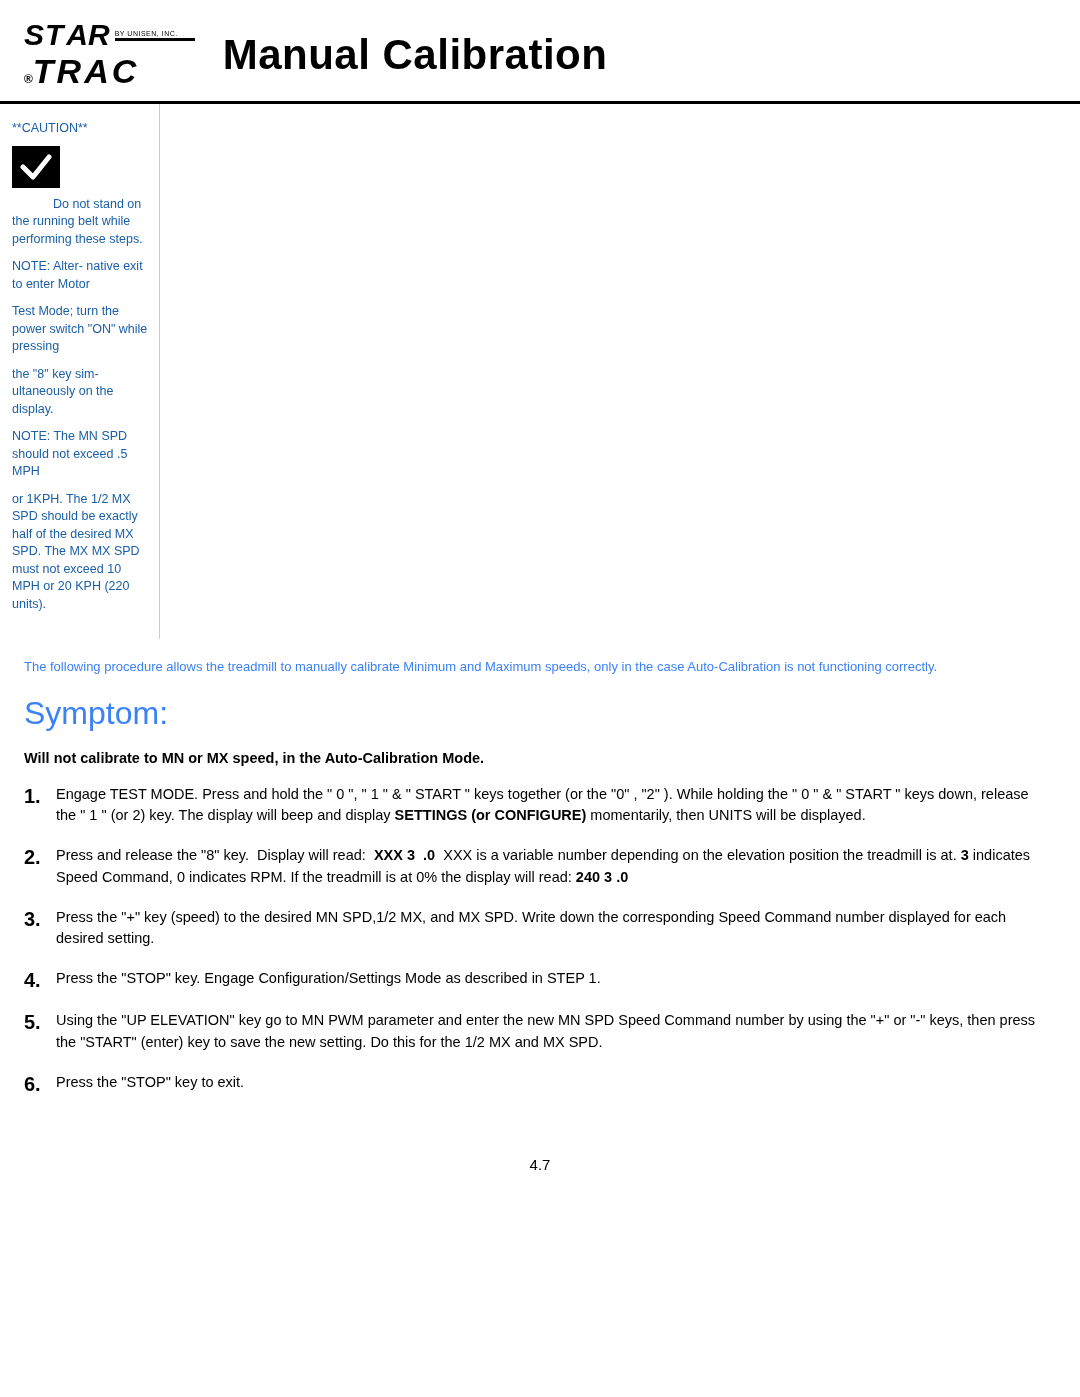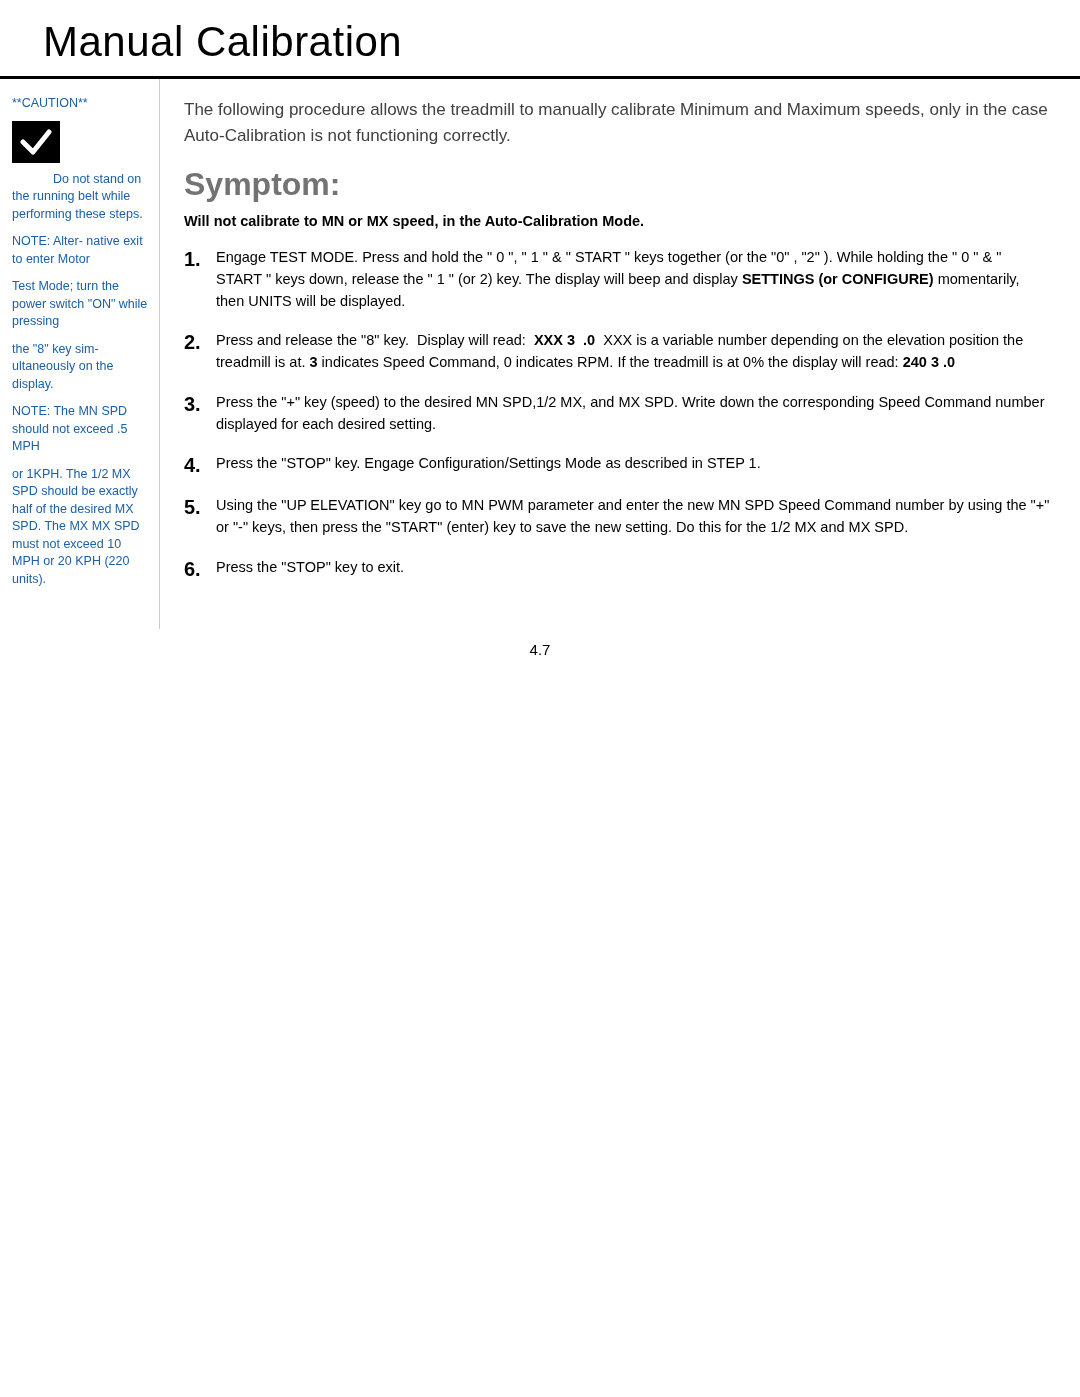--- a/index.html
+++ b/index.html
@@ -20,28 +20,29 @@
       border-bottom: 3px solid #000;
     }
     .logo-area {
       display: flex;
       flex-direction: column;
       align-items: flex-start;
       margin-right: 18px;
     }
     .header-title {
       font-size: 42px;
-      font-weight: normal;
-      margin-left: 19px;
+      font-weight: bold;
+      margin-left: 10px;
       letter-spacing: 0.5px;
     }
 
     
     .main-content {
       display: flex;
+      flex-direction: column;
       padding: 0;
     }
 
     
     .sidebar {
       width: 160px;
       min-width: 160px;
       padding: 16px 8px 16px 12px;
       font-size: 12.5px;
       line-height: 1.4;
@@ -70,31 +71,31 @@
       fill: #fff;
     }
 
     
     .body-content {
       flex: 1;
       padding: 18px 30px 30px 24px;
     }
 
     .intro-text {
-      font-size: 17px;
+      font-size: 13px;
       line-height: 1.5;
       margin-bottom: 18px;
-      color: #404040;
+      color: #3b82f6;
     }
 
     .symptom-title {
       font-size: 32px;
-      font-weight: bold;
-      margin-bottom: 10px;
-      color: #737373;
+      font-weight: normal;
+      margin-bottom: 18px;
+      color: #3b82f6;
     }
 
     .symptom-subtitle {
       font-size: 14.5px;
       font-weight: bold;
       margin-bottom: 18px;
       color: #000000;
     }
 
     .steps-list {
@@ -132,20 +133,38 @@
     }
 
     .sidebar-note {
       margin-bottom: 10px;
     }
   </style>
 </head>
 <body>
 
 <div class="header">
+  <div class="logo-area">
+    <div style="display:flex;align-items:flex-end;gap:0;">
+      <div style="display:flex;flex-direction:column;align-items:flex-start;">
+        <div style="display:flex;align-items:center;gap:2px;">
+          <span style="font-size:30px;font-weight:900;font-style:italic;letter-spacing:1px;">ST</span>
+            <span style="font-size:30px;font-weight:900;font-style:italic;">AR</span>
+          <div style="display:flex;flex-direction:column;margin-left:3px;">
+            <span style="font-size:7px;letter-spacing:0.5px;font-weight:normal;font-style:normal;white-space:nowrap;">BY UNISEN, INC.</span>
+            <div style="height:3px;background:#000;width:80px;margin-top:1px;"></div>
+          </div>
+        </div>
+        <div style="display:flex;align-items:baseline;gap:0px;margin-top:0px;">
+          <span style="font-size:12px;vertical-align:super;font-weight:bold;">®</span>
+          <span style="font-size:34px;font-weight:900;font-style:italic;letter-spacing:3px;">TRAC</span>
+        </div>
+      </div>
+    </div>
+  </div>
   <h1 class="header-title">Manual Calibration</h1>
 </div>
 
 <div class="main-content">
 
   <div class="sidebar">
     <div class="sidebar-section sidebar-note">
       <div class="sidebar-caution">**CAUTION**</div>
       <div class="sidebar-icon">
         <svg width="32" height="28" viewBox="0 0 32 28">

